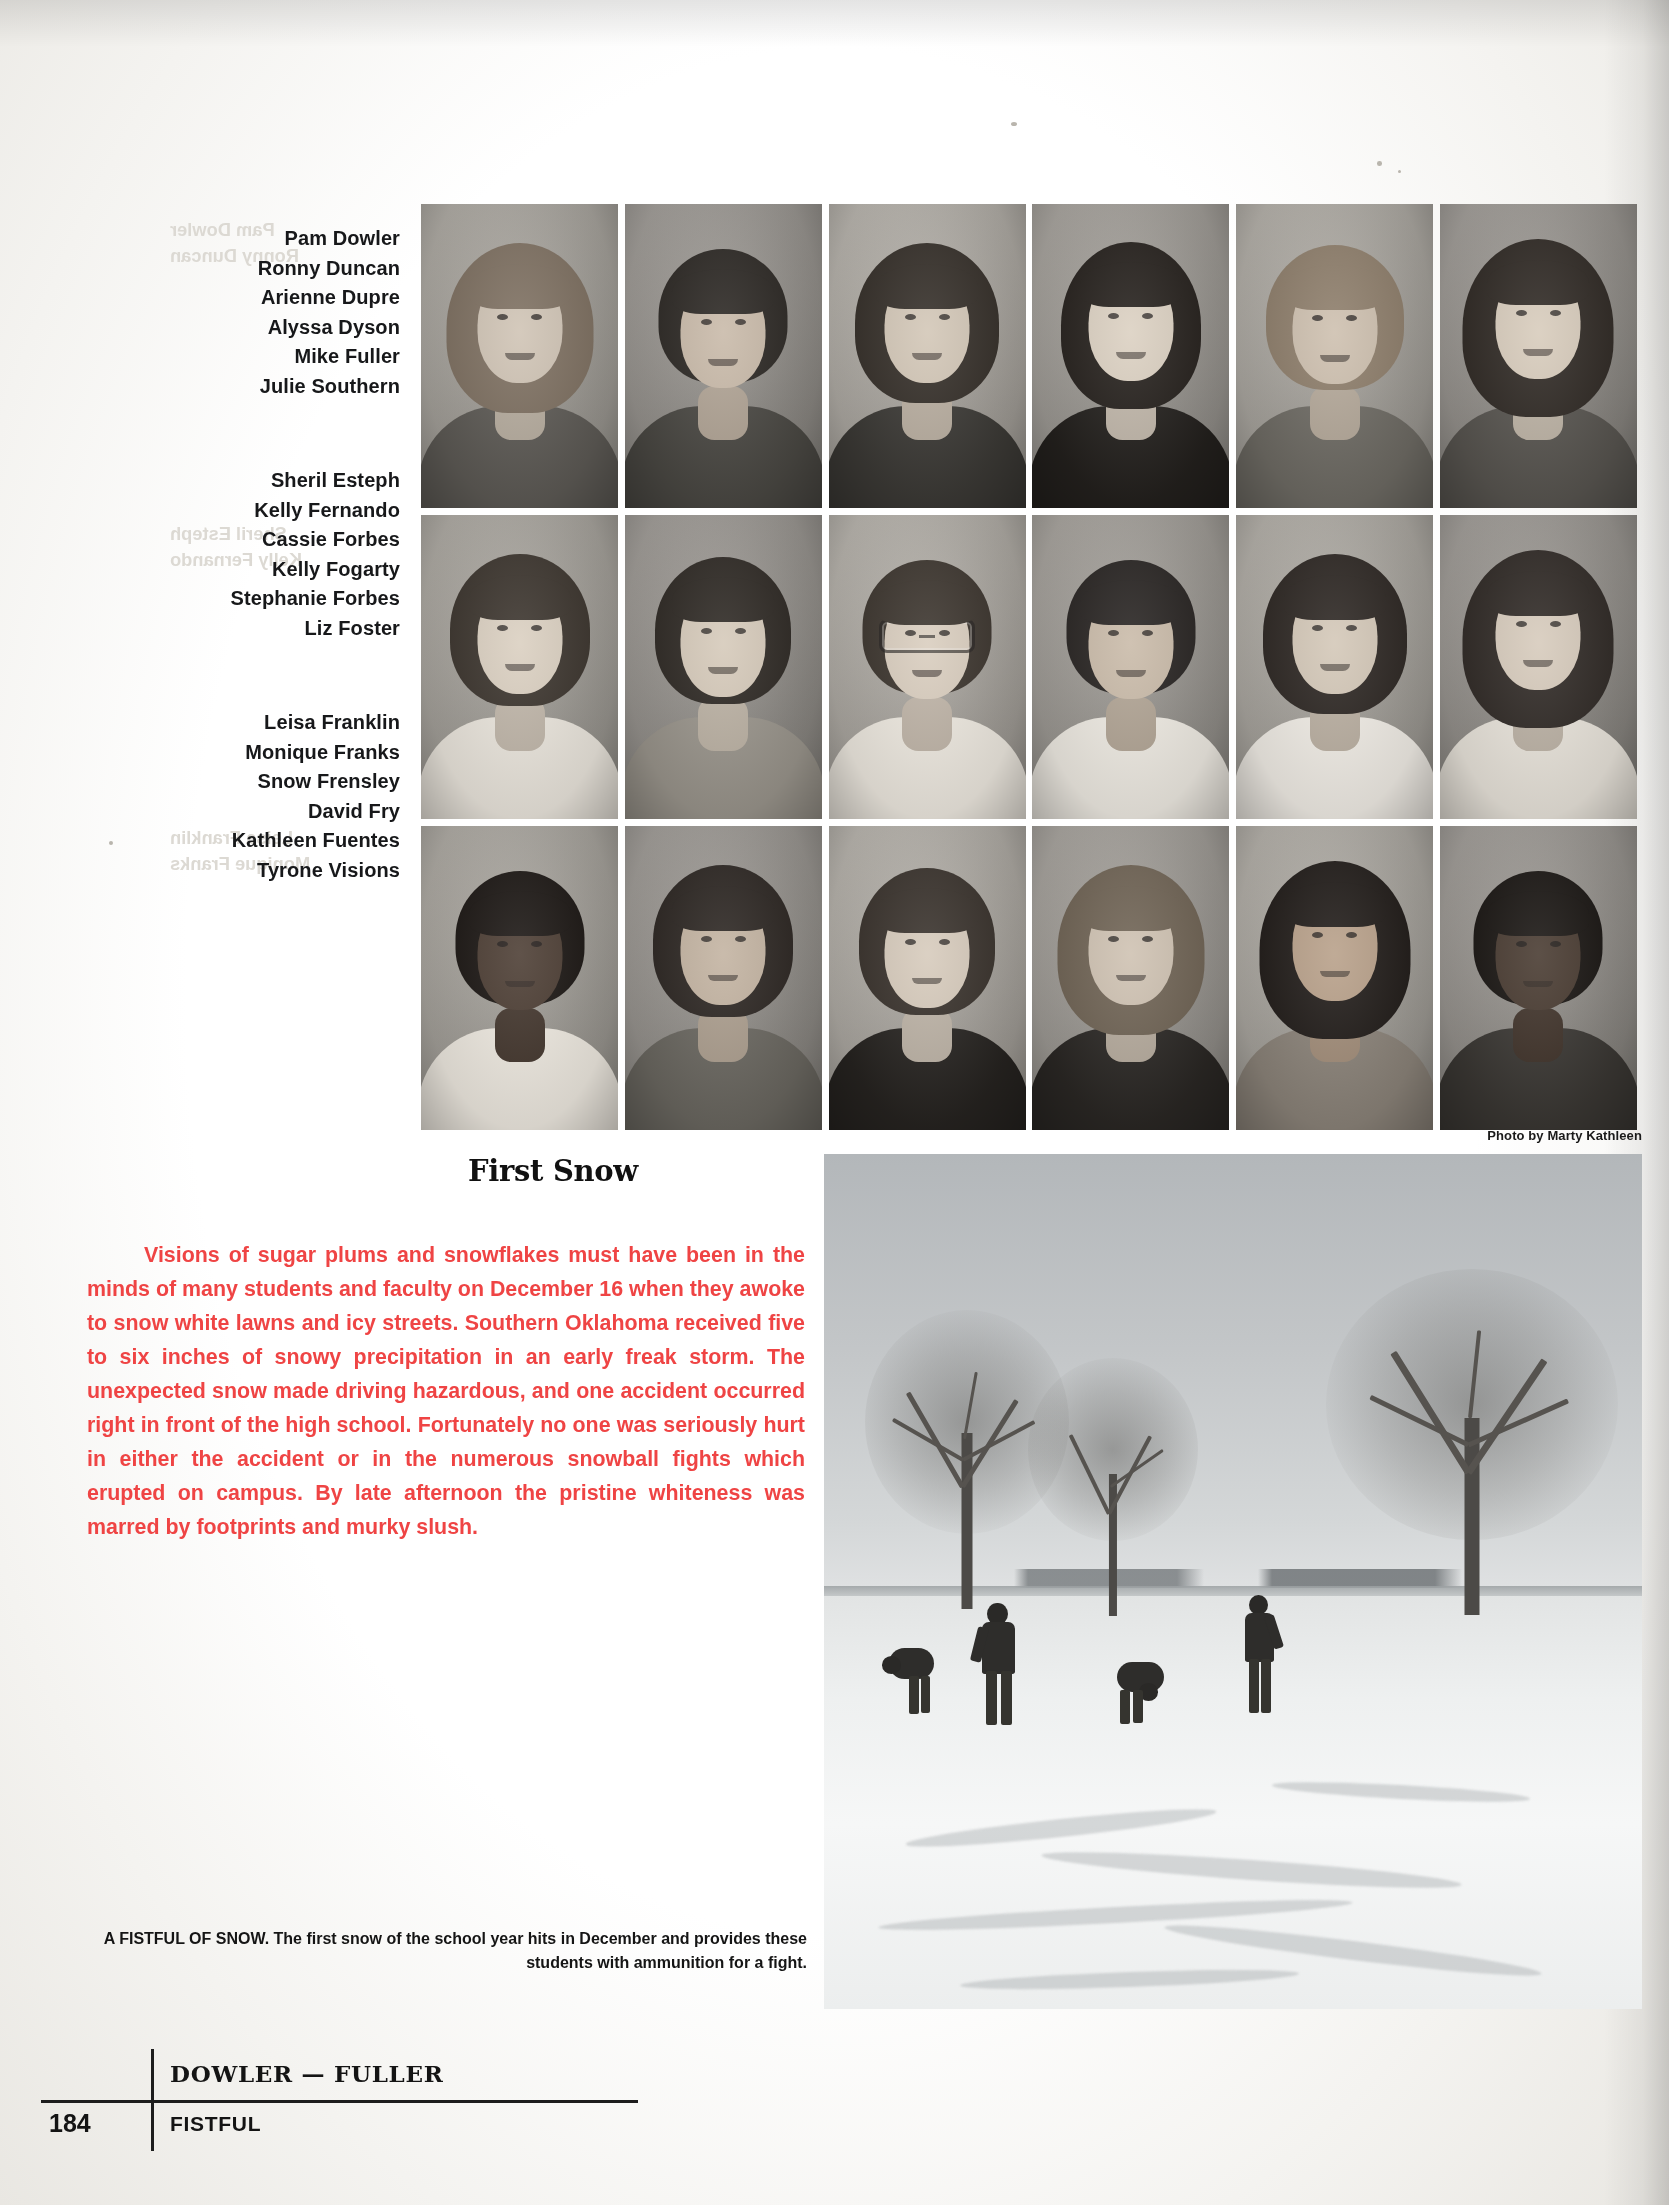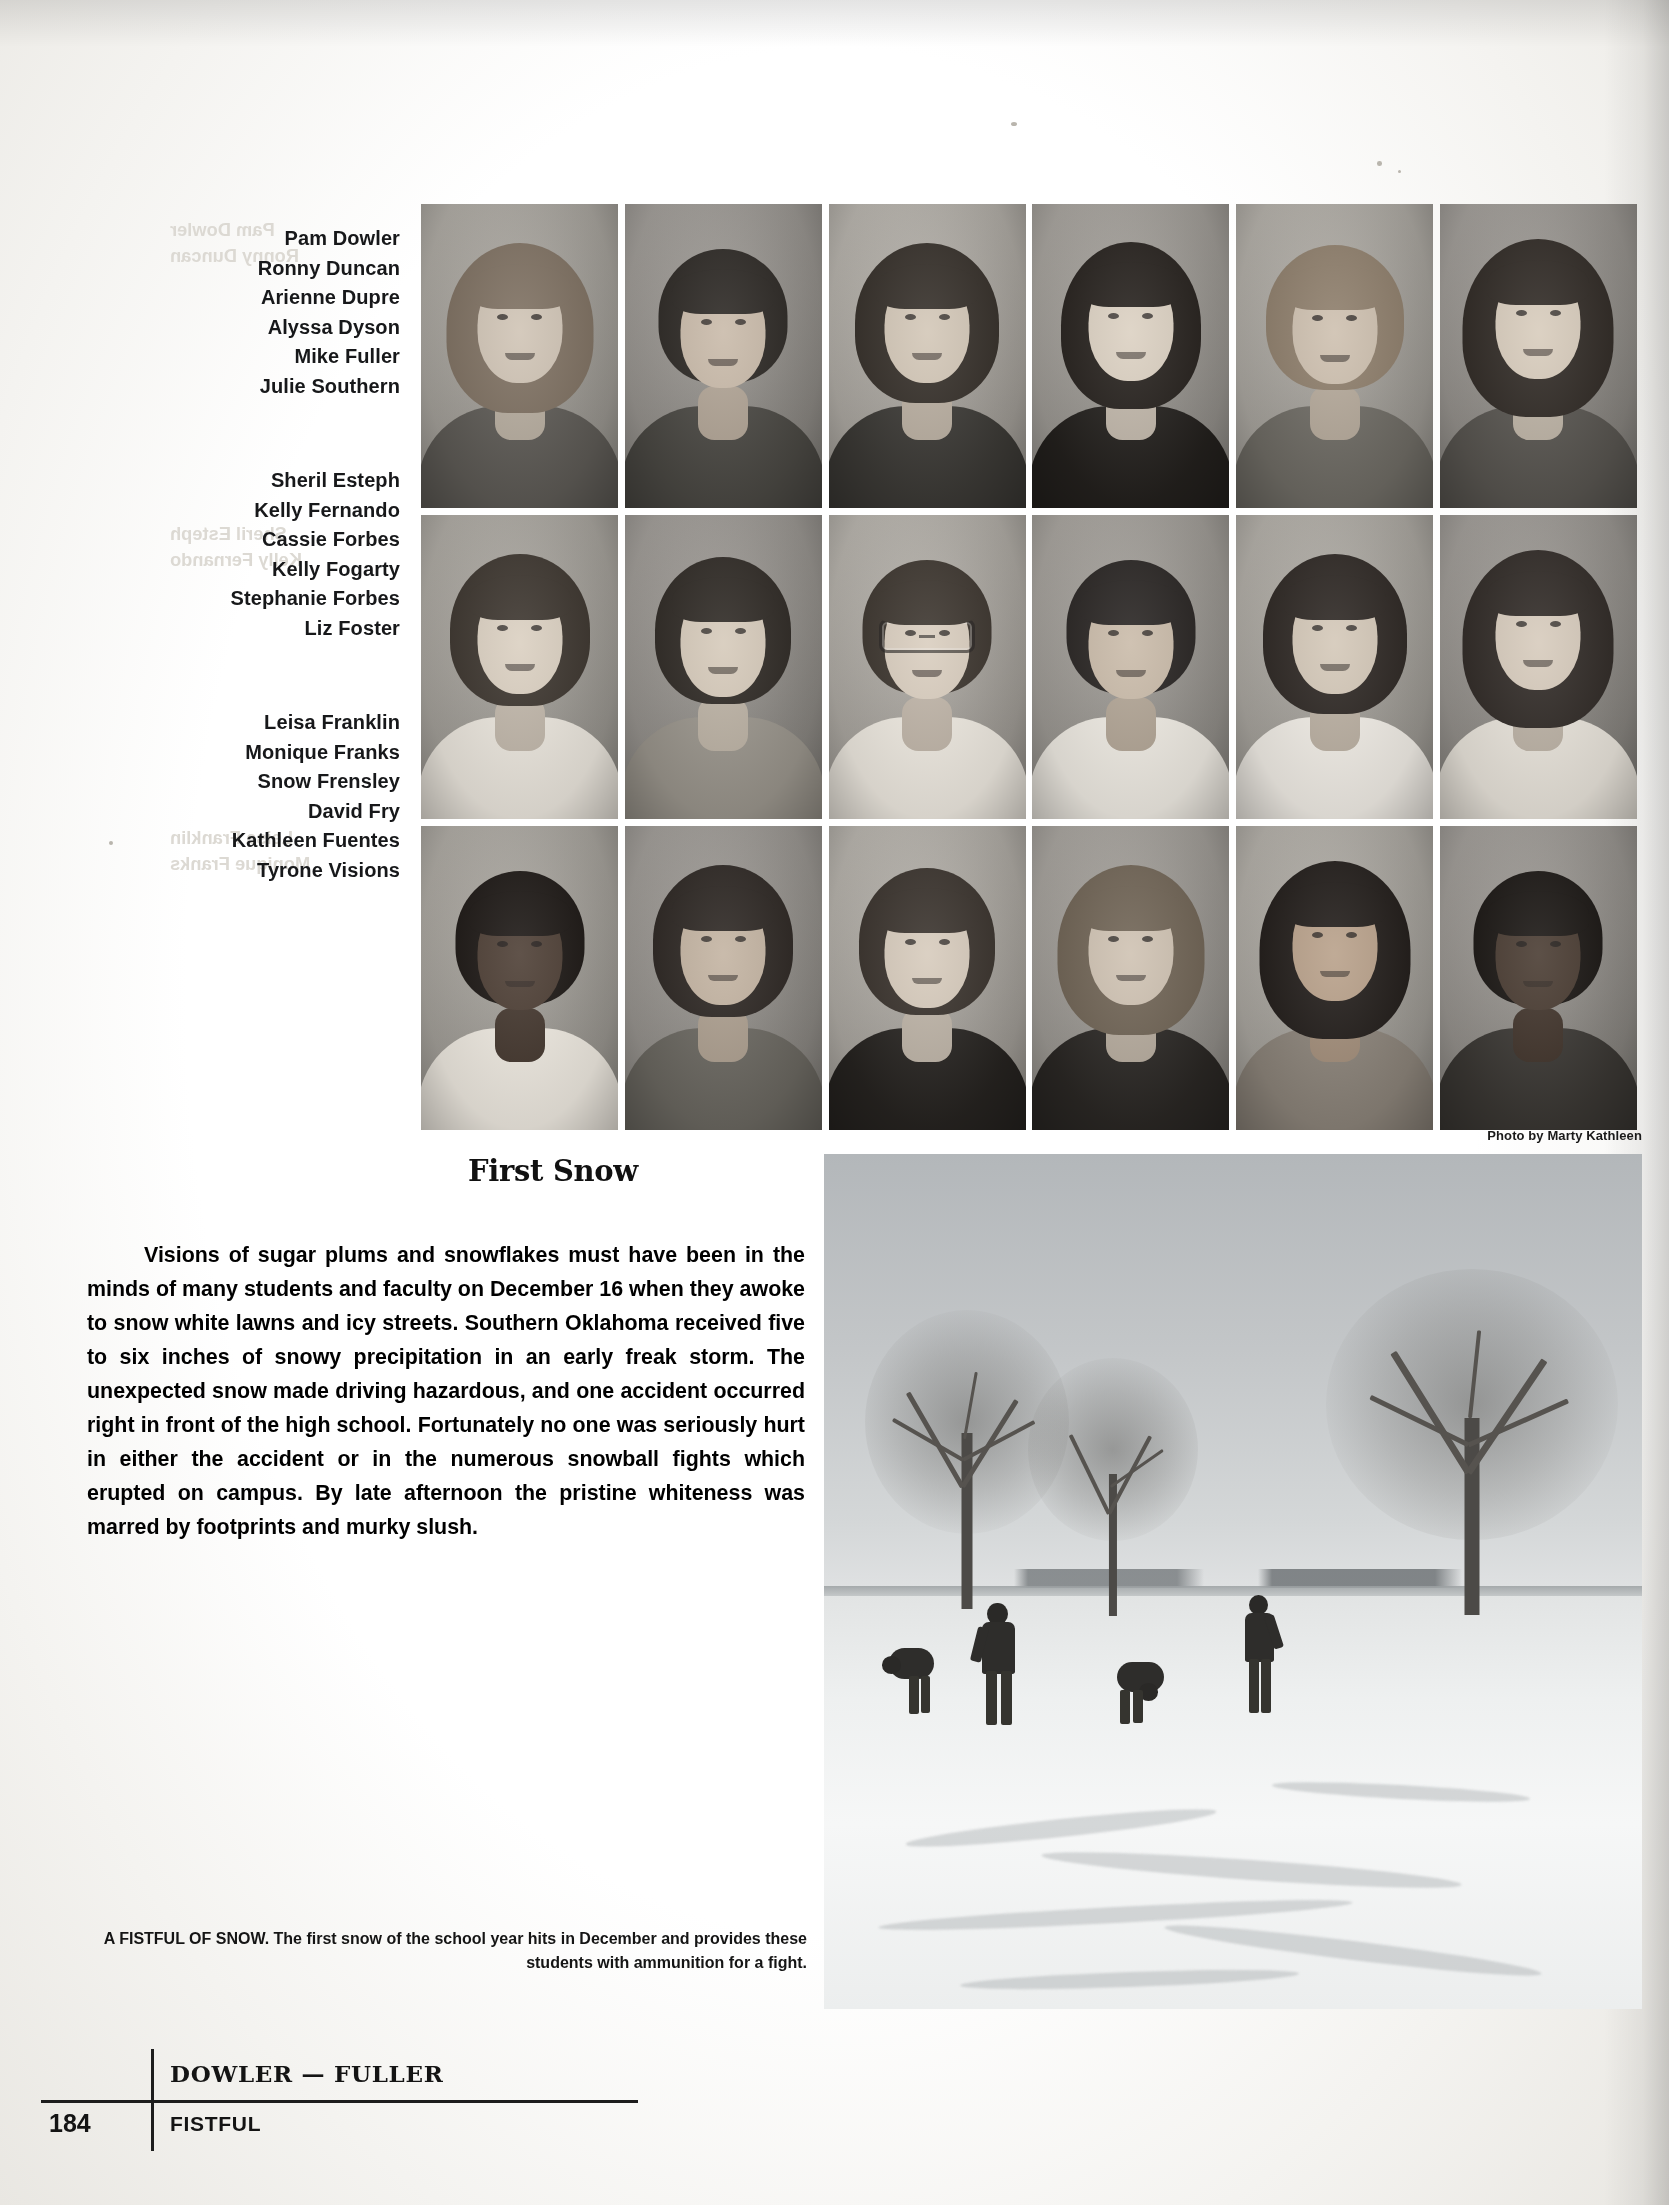--- a/index.html
+++ b/index.html
@@ -169,21 +169,21 @@
     font-family: "DejaVu Serif", serif;
   }
   .story {
     position: absolute;
     left: 87px;
     top: 1238px;
     width: 718px;
     font-size: 21.4px;
     line-height: 34px;
     font-weight: bold;
-    color: #000000;
+    color: #ef4444;
     text-align: justify;
     text-indent: 57px;
   }
 
   .caption {
     position: absolute;
     left: 88px;
     top: 1927px;
     width: 719px;
     text-align: right;

